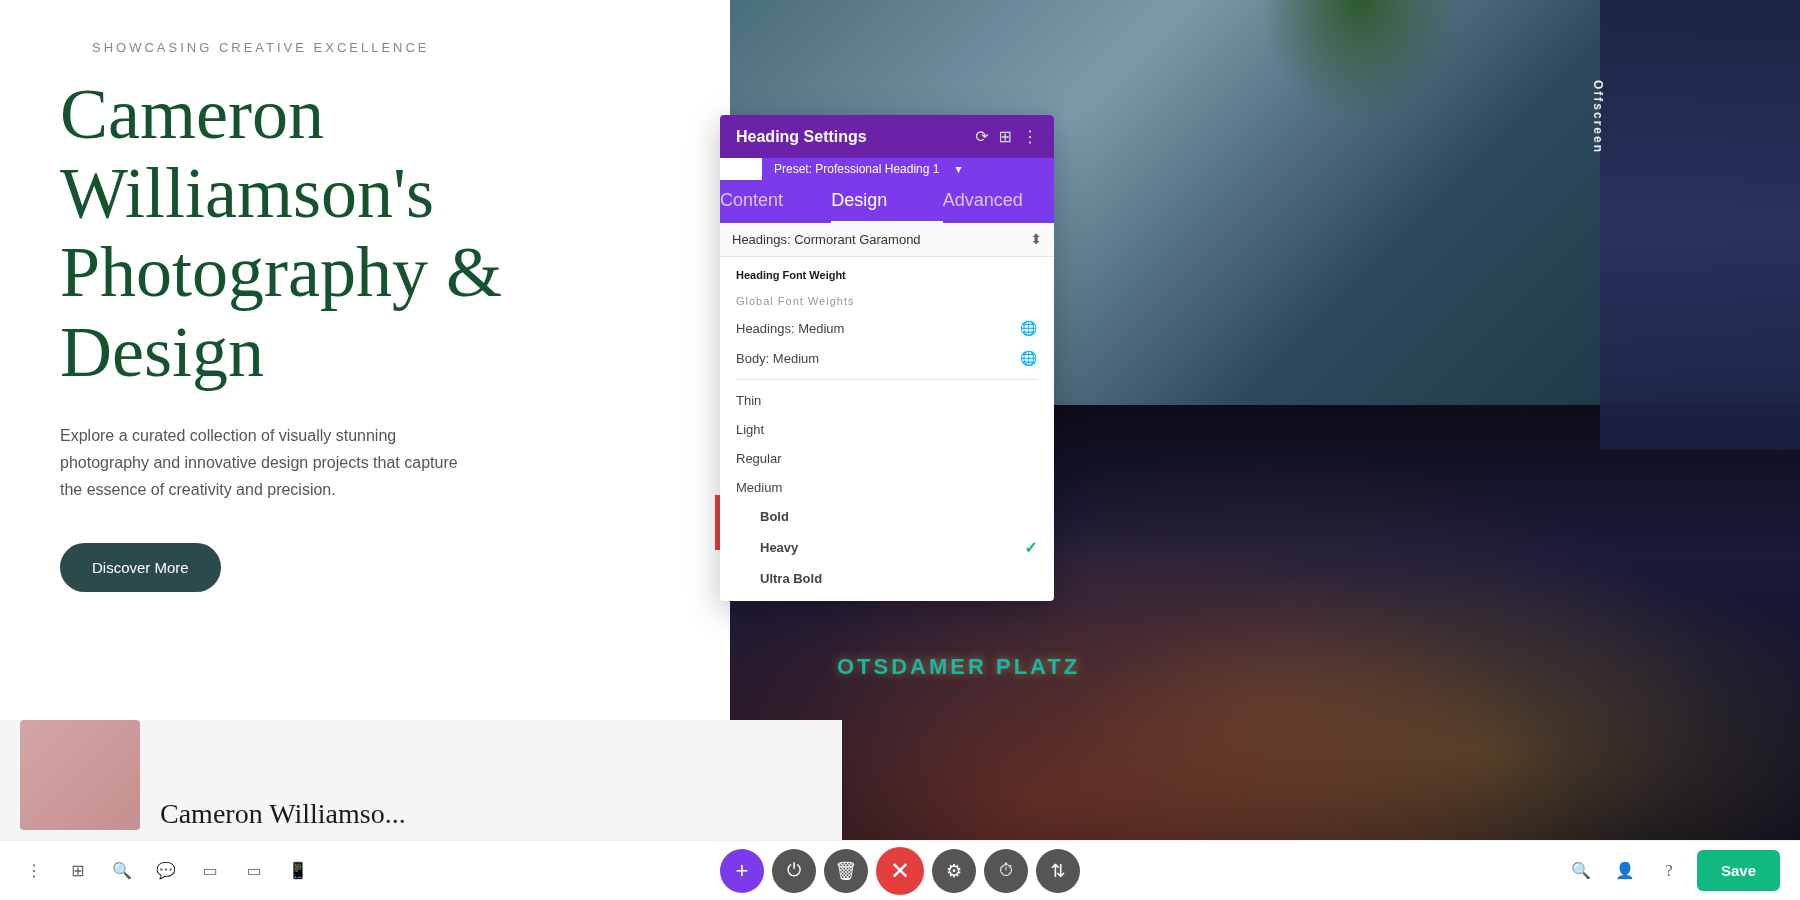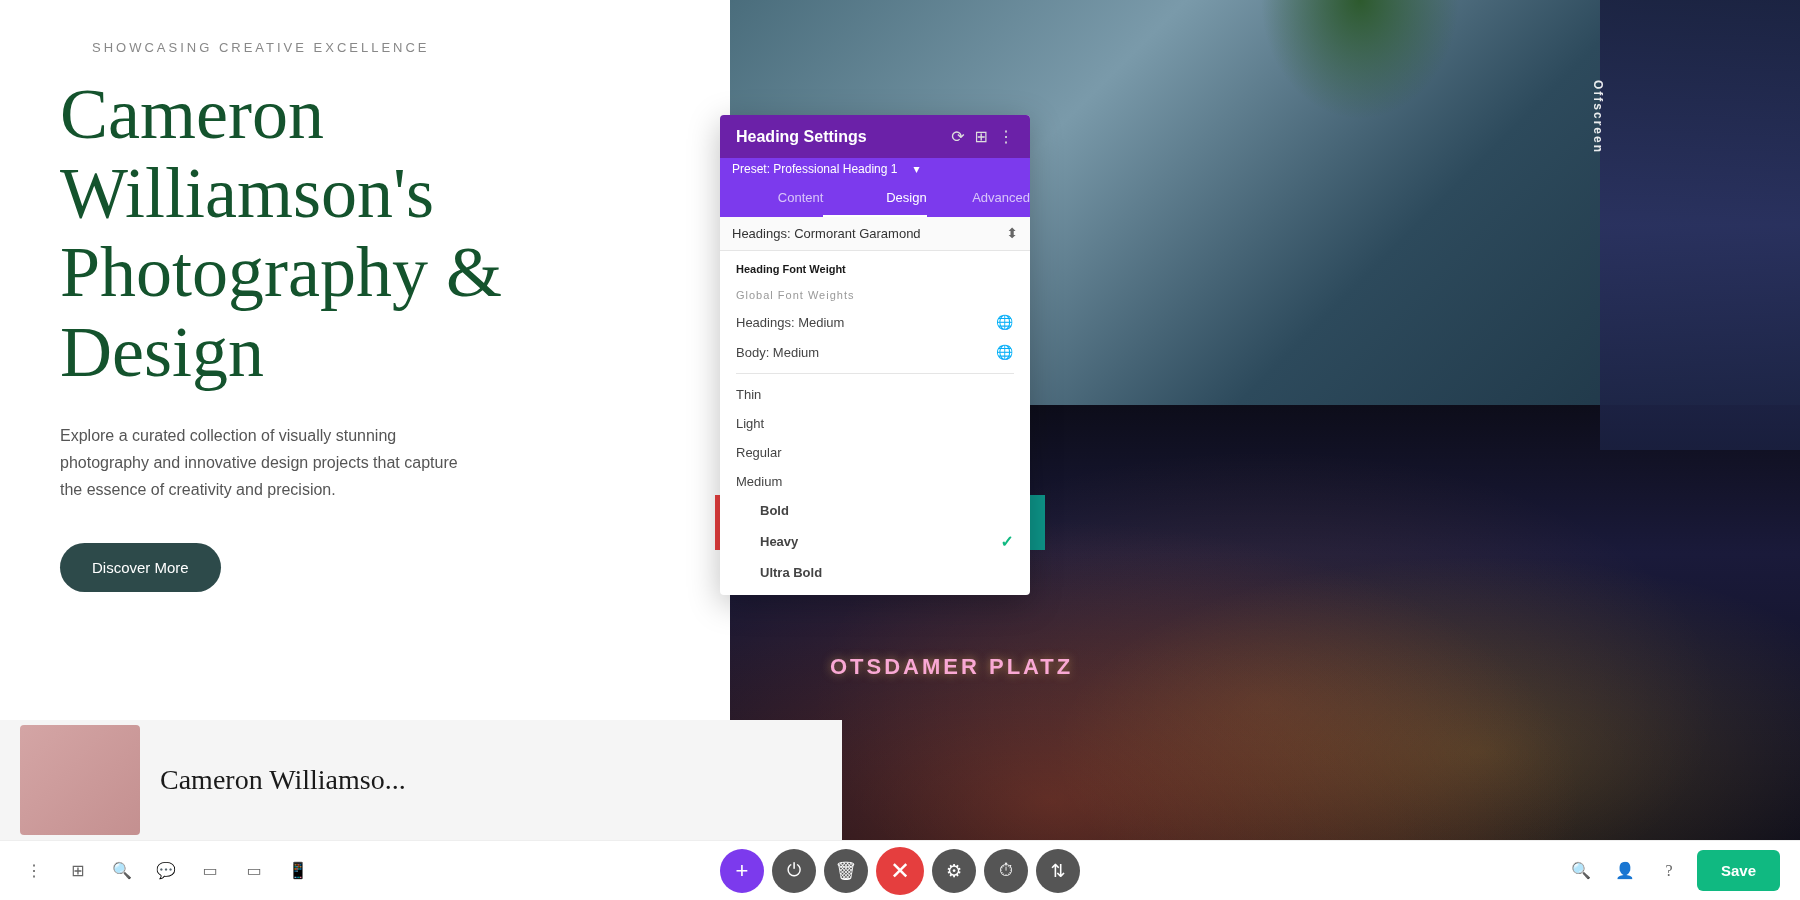--- a/index.html
+++ b/index.html
@@ -29,22 +29,22 @@
       background: linear-gradient(180deg, #1a2040 0%, #2a3060 50%, #1a2040 100%);
       opacity: 0.9;
     }
     .offscreen-label {
       position: absolute; right: 195px; top: 80px; 
       writing-mode: vertical-rl; 
       color: #fff; font-size: 12px; font-family: sans-serif; letter-spacing: 2px;
       opacity: 0.9; font-weight: 600;
     }
     .sign-text {
-      position: absolute; bottom: 220px; left: 100px;
-      color: #f9a8d4; font-family: sans-serif; font-size: 22px; font-weight: 700; letter-spacing: 3px;
+      position: absolute; bottom: 220px; left: 107px;
+      color: #14b8a6; font-family: sans-serif; font-size: 22px; font-weight: 700; letter-spacing: 3px;
       text-shadow: 0 0 10px rgba(255,200,100,0.5);
     }
 
     
     .left-content { position: absolute; left: 0; top: 0; width: 730px; padding: 40px 60px; }
     .subtitle { font-family: 'Arial', sans-serif; font-size: 13px; letter-spacing: 3px; color: #888; margin-bottom: 20px; margin-left: 32px; }
     .main-title { font-size: 72px; line-height: 1.1; color: #14532d; font-weight: 400; margin-bottom: 30px; }
     .description { font-family: 'Arial', sans-serif; font-size: 16px; line-height: 1.7; color: #555; max-width: 420px; margin-bottom: 40px; }
     .discover-btn {
       background: #2d4a4a; color: #fff; border: none; padding: 16px 32px;
@@ -76,45 +76,45 @@
     .save-btn {
       background: #10b981; color: #fff; border: none; padding: 12px 24px;
       border-radius: 6px; font-size: 15px; font-weight: 600; cursor: pointer;
     }
     .toolbar-right-icons { display: flex; gap: 12px; align-items: center; }
     .tr-icon { width: 32px; height: 32px; display: flex; align-items: center; justify-content: center; cursor: pointer; color: #666; }
 
     
     .bottom-preview {
       position: absolute; bottom: 60px; left: 0; width: 842px; height: 120px;
-      background: #f5f5f5; display: flex; align-items: center; padding: 10px 20px;
+      background: #f5f5f5; display: flex; align-items: flex-end; padding: 10px 20px;
       overflow: hidden;
     }
     .preview-img { width: 120px; height: 110px; background: linear-gradient(135deg, #d4a5a5, #c49090); border-radius: 4px; overflow: hidden; }
     .preview-title { font-family: 'Georgia', serif; font-size: 28px; color: #1a1a1a; margin-left: 20px; }
 
     
     .panel {
-      position: absolute; left: 720px; top: 115px; width: 310px;
+      position: absolute; left: 720px; top: 115px; width: 334px;
       background: #fff; border-radius: 4px; box-shadow: 0 8px 32px rgba(0,0,0,0.25);
       z-index: 100; overflow: visible;
     }
     .panel-header {
       background: #6b21a8; color: #fff; padding: 12px 16px;
       display: flex; align-items: center; justify-content: space-between; border-radius: 4px 4px 0 0;
     }
     .panel-title { font-family: 'Arial', sans-serif; font-size: 16px; font-weight: 600; }
     .panel-header-icons { display: flex; gap: 10px; align-items: center; }
     .panel-header-icon { color: #ddd; cursor: pointer; font-size: 16px; }
-    .panel-preset { background: #7c3aed; color: #fff; padding: 4px 12px; font-size: 12px; font-family: 'Arial', sans-serif; display: flex; align-items: center; gap: 16px; }
+    .panel-preset { background: #7c3aed; color: #fff; padding: 4px 12px; font-size: 12px; font-family: 'Arial', sans-serif; display: flex; align-items: center; gap: 16px; margin-left: 42px; }
 
     .panel-tabs { display: flex; background: #7c3aed; }
     .panel-tab {
-      flex: 1; text-align: right; padding: 10px 0; color: rgba(255,255,255,0.7);
-      font-family: 'Arial', sans-serif; font-size: 13px; cursor: pointer; border-bottom: 2px solid transparent;
+      flex: 1; text-align: left; padding: 10px 0; color: rgba(255,255,255,0.7);
+      font-family: 'Arial', sans-serif; font-size: 18px; cursor: pointer; border-bottom: 2px solid transparent;
     }
     .panel-tab.active { color: #fff; border-bottom: 2px solid #fff; }
 
     .panel-body { padding: 0; }
 
     .font-selector {
       padding: 8px 12px; display: flex; align-items: center; justify-content: space-between;
       border-bottom: 1px solid #e5e5e5; background: #fafafa;
     }
     .font-selector-label { font-family: 'Arial', sans-serif; font-size: 13px; color: #333; }

